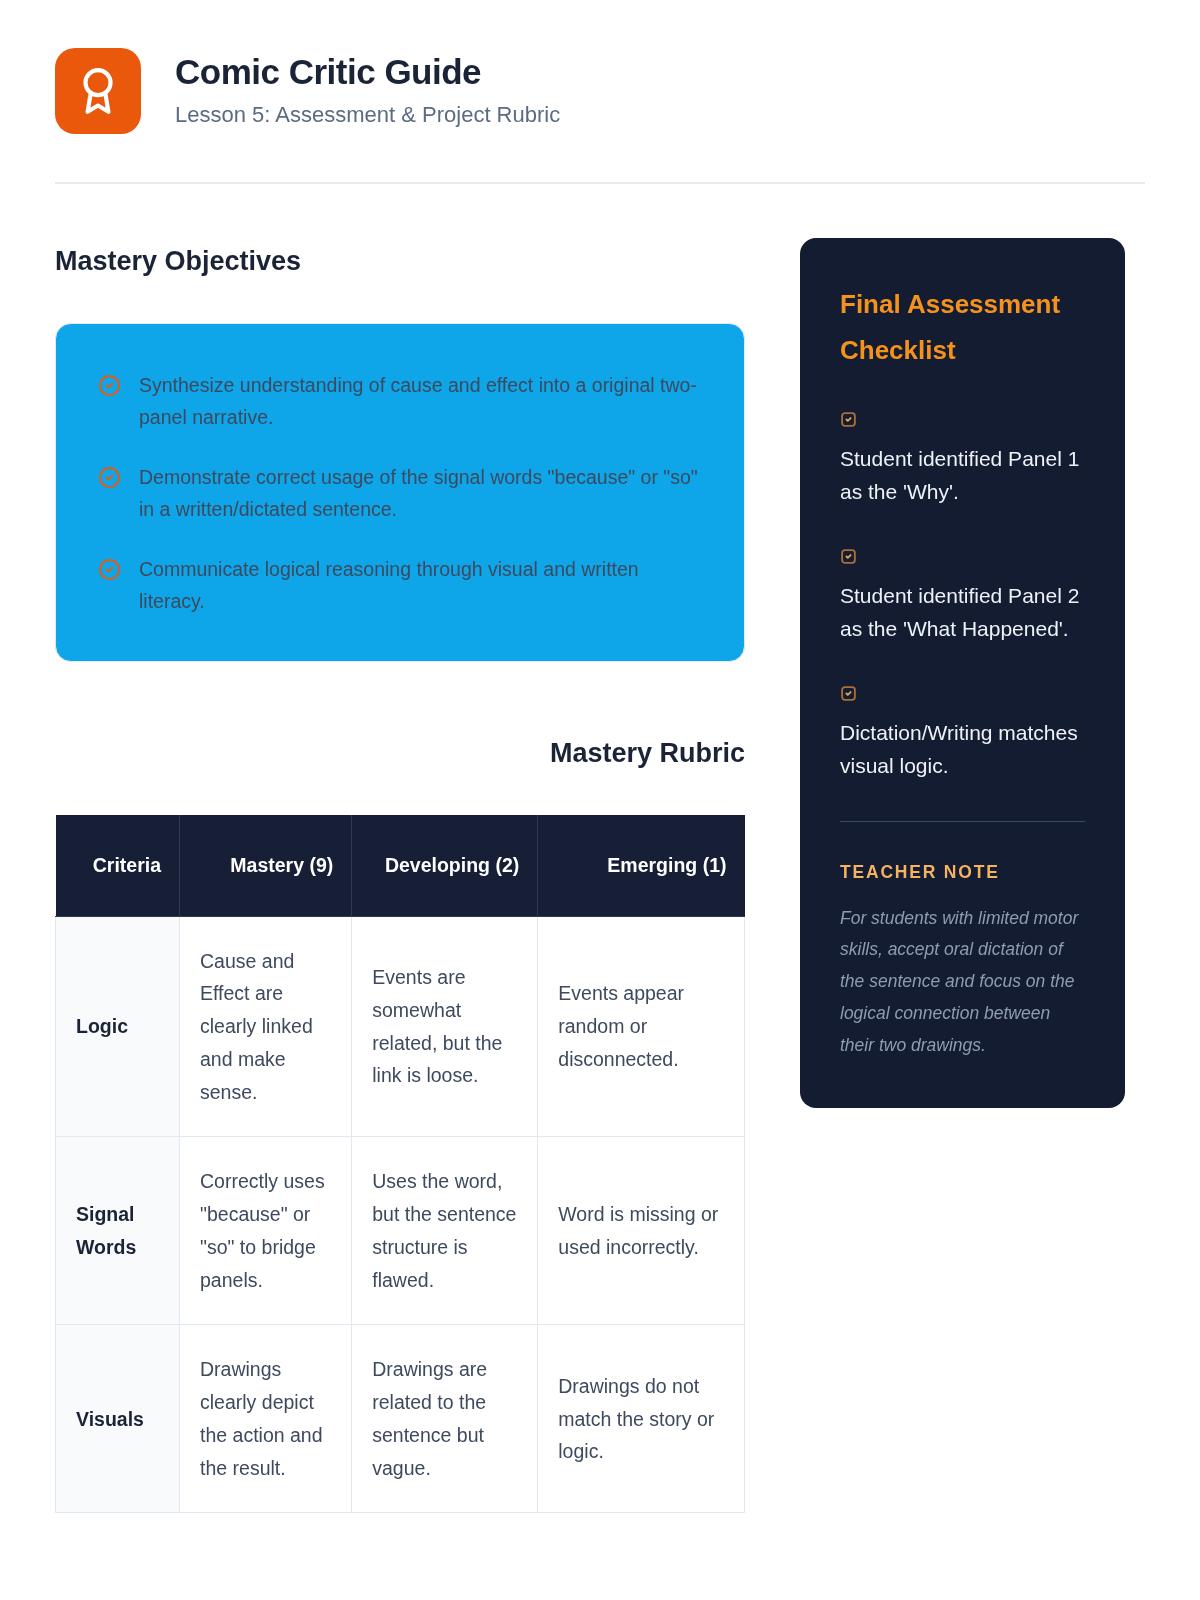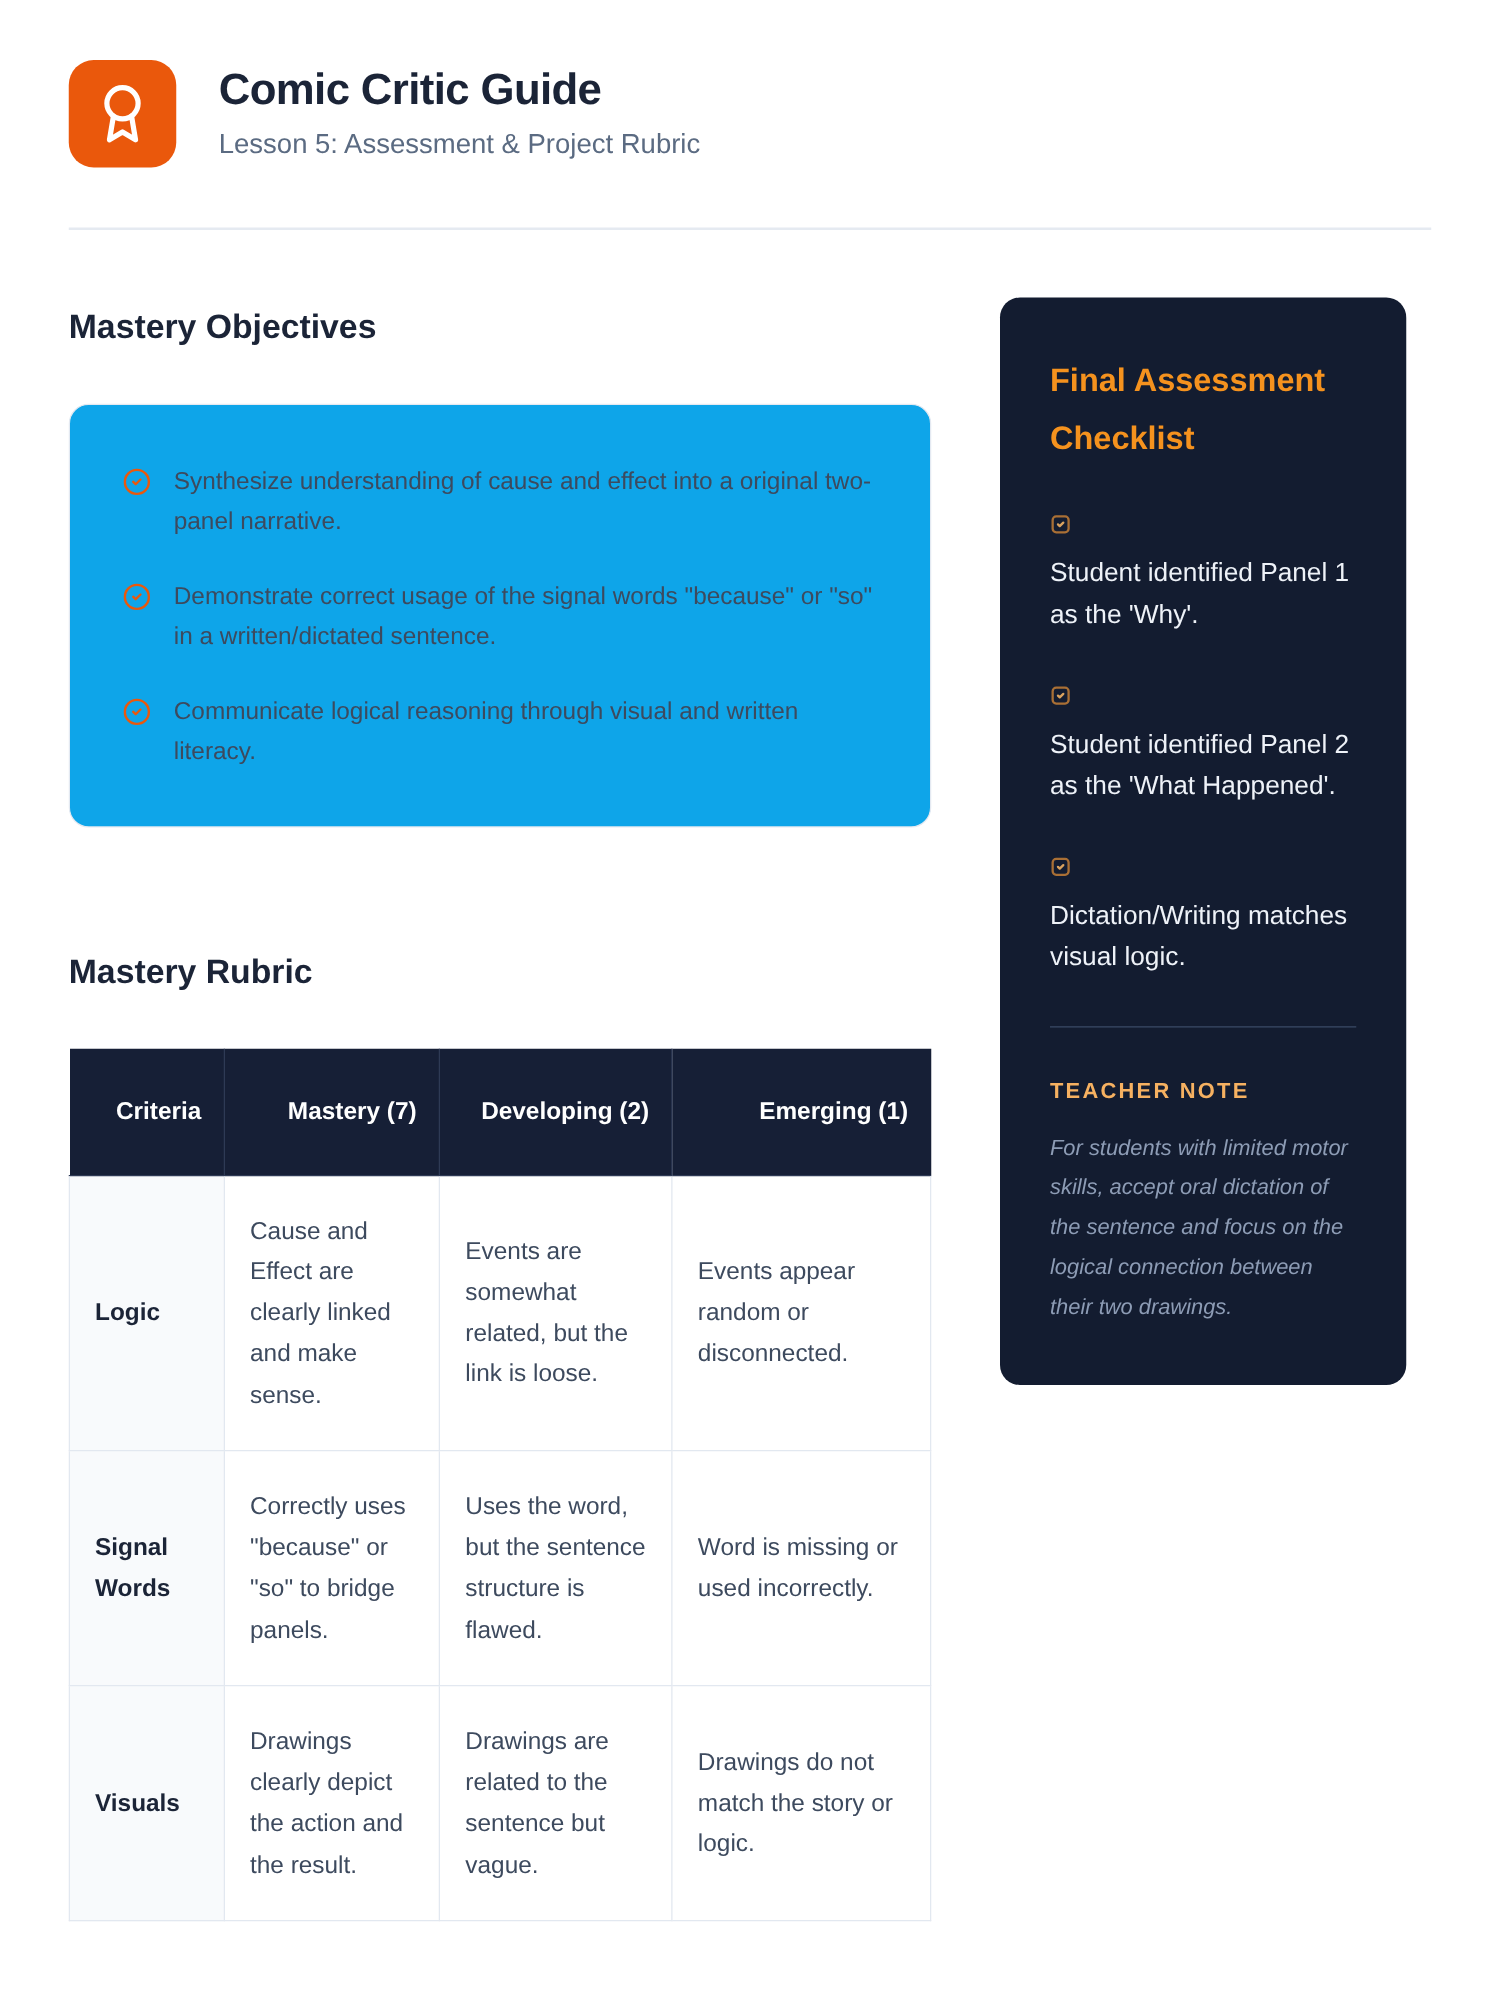--- a/index.html
+++ b/index.html
@@ -36,21 +36,21 @@
     background: #0ea5e9;
     border: 1px solid #e4e9f1;
     border-radius: 16px;
     padding: 46px 38px 44px 42px;
   }
   .obj-item { display: flex; gap: 18px; align-items: flex-start; }
   .obj-item + .obj-item { margin-top: 29px; }
   .obj-icon { flex: 0 0 auto; margin-top: 4px; display: inline-flex; }
   .obj-text { font-size: 19.5px; line-height: 1.62; color: #3d4a5e; }
 
-  .rubric-heading { margin-top: 100px; }
+  .rubric-heading { margin-top: 76px; text-align: right; }
 
   table.rubric {
     margin-top: 46px; width: 690px;
     border-collapse: collapse; table-layout: fixed;
   }
   table.rubric thead th {
     background: #161f36; color: #ffffff;
     font-size: 19.5px; font-weight: 700; text-align: right;
     padding: 36px 18px; vertical-align: middle;
     border: 1px solid #2e3a55; border-top: none;
@@ -155,21 +155,21 @@
       <table class="rubric">
         <colgroup>
           <col style="width:18%">
             <col style="width:25%">
             <col style="width:27%">
             <col style="width:30%">
         </colgroup>
         <thead>
           <tr>
             <th>Criteria</th>
-            <th>Mastery (7)</th>
+            <th>Mastery (9)</th>
             <th>Developing (2)</th>
             <th>Emerging (1)</th>
           </tr>
         </thead>
         <tbody>
           <tr>
             <th class="crit">Logic</th>
             <td>Cause and Effect are clearly linked and make sense.</td>
             <td>Events are somewhat related, but the link is loose.</td>
             <td>Events appear random or disconnected.</td>

